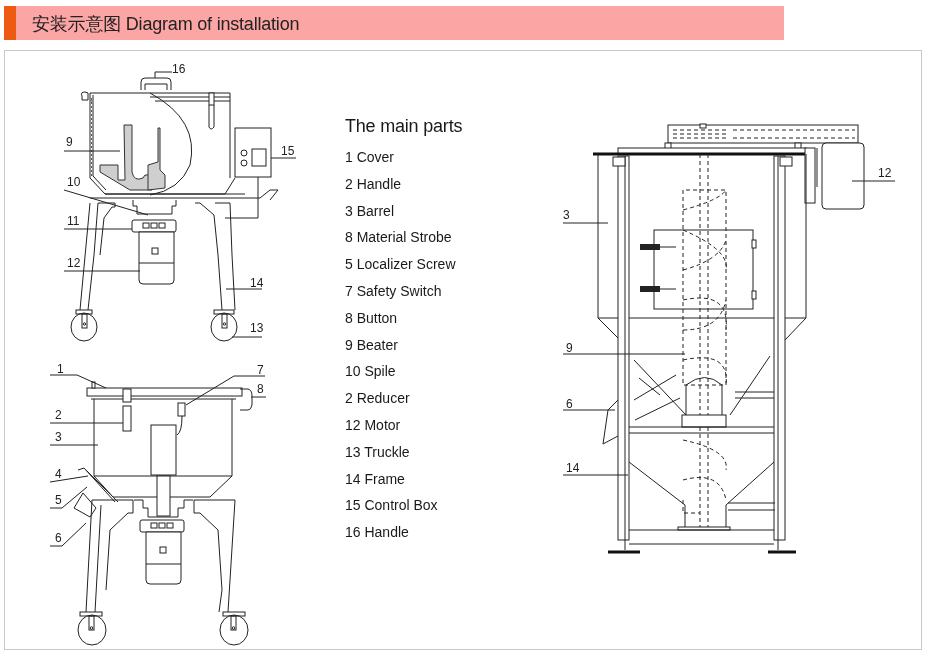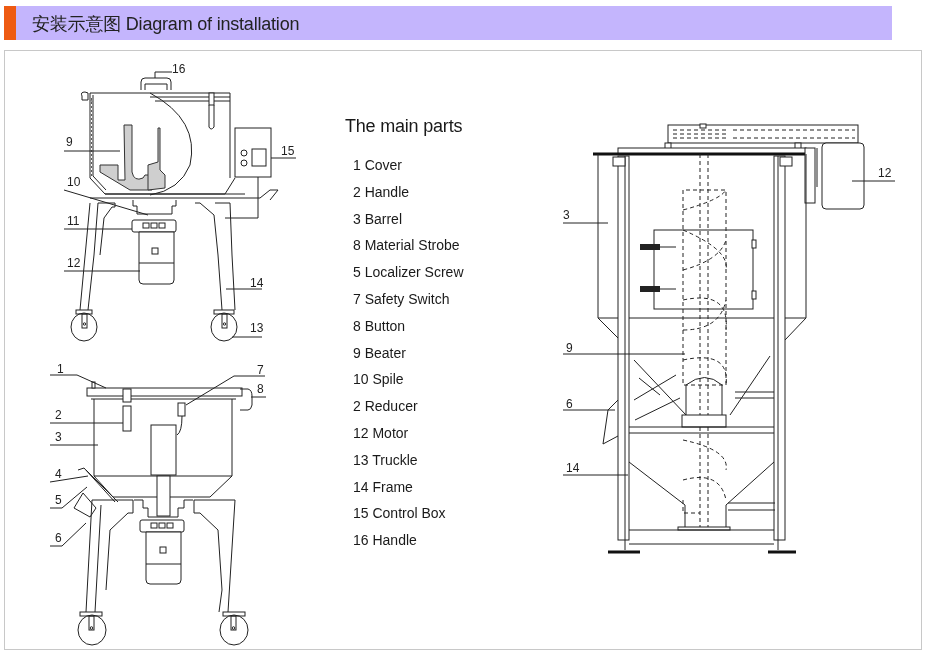--- a/index.html
+++ b/index.html
@@ -1,24 +1,24 @@
 <!DOCTYPE html>
 <html><head>
 <meta charset="utf-8">
 <style>
   html, body { margin: 0; padding: 0; background: #ffffff; }
   body { width: 928px; height: 660px; position: relative; overflow: hidden; font-family: "Liberation Sans", sans-serif; }
-  .header { position: absolute; left: 4px; top: 6px; width: 888px; height: 34px; background: #c4b5fd; }
+  .header { position: absolute; left: 4px; top: 6px; width: 780px; height: 34px; background: #fca5a5; }
   .header-accent { position: absolute; left: 0; top: 0; width: 12px; height: 34px; background: #ee5a12; }
   .header-title { position: absolute; left: 28px; top: 6px; font-size: 18px; color: #222; white-space: nowrap; letter-spacing: -0.2px; }
   .frame { position: absolute; left: 4px; top: 50px; width: 918px; height: 600px; border: 1px solid #c8c8c8; box-sizing: border-box; }
   svg.diagram { position: absolute; left: 0; top: 0; }
   .parts { position: absolute; left: 345px; top: 116px; color: #1a1a1a; }
-  .parts-title { font-size: 18px; margin-bottom: 20px; letter-spacing: -0.2px; }
-  .parts ul { list-style: none; margin: 8px; padding: 0; }
+  .parts-title { font-size: 18px; margin-bottom: 12px; letter-spacing: -0.2px; }
+  .parts ul { list-style: none; margin: 0; padding: 0; }
   .parts li { font-size: 14px; height: 26.8px; line-height: 16px; white-space: nowrap; }
   .lbl { font-family: "Liberation Sans", sans-serif; font-size: 12px; fill: #222; }
   .ln { stroke: #222; stroke-width: 1; fill: none; }
   .thin { stroke: #333; stroke-width: 0.8; fill: none; }
   .fillw { fill: #fff; stroke: #222; stroke-width: 1; }
   .gray { fill: #cfcfcf; stroke: #333; stroke-width: 1; }
   .dash { stroke: #222; stroke-width: 1; fill: none; stroke-dasharray: 4 3; }
   .thick { stroke: #111; stroke-width: 3; }
 </style>
 </head>

